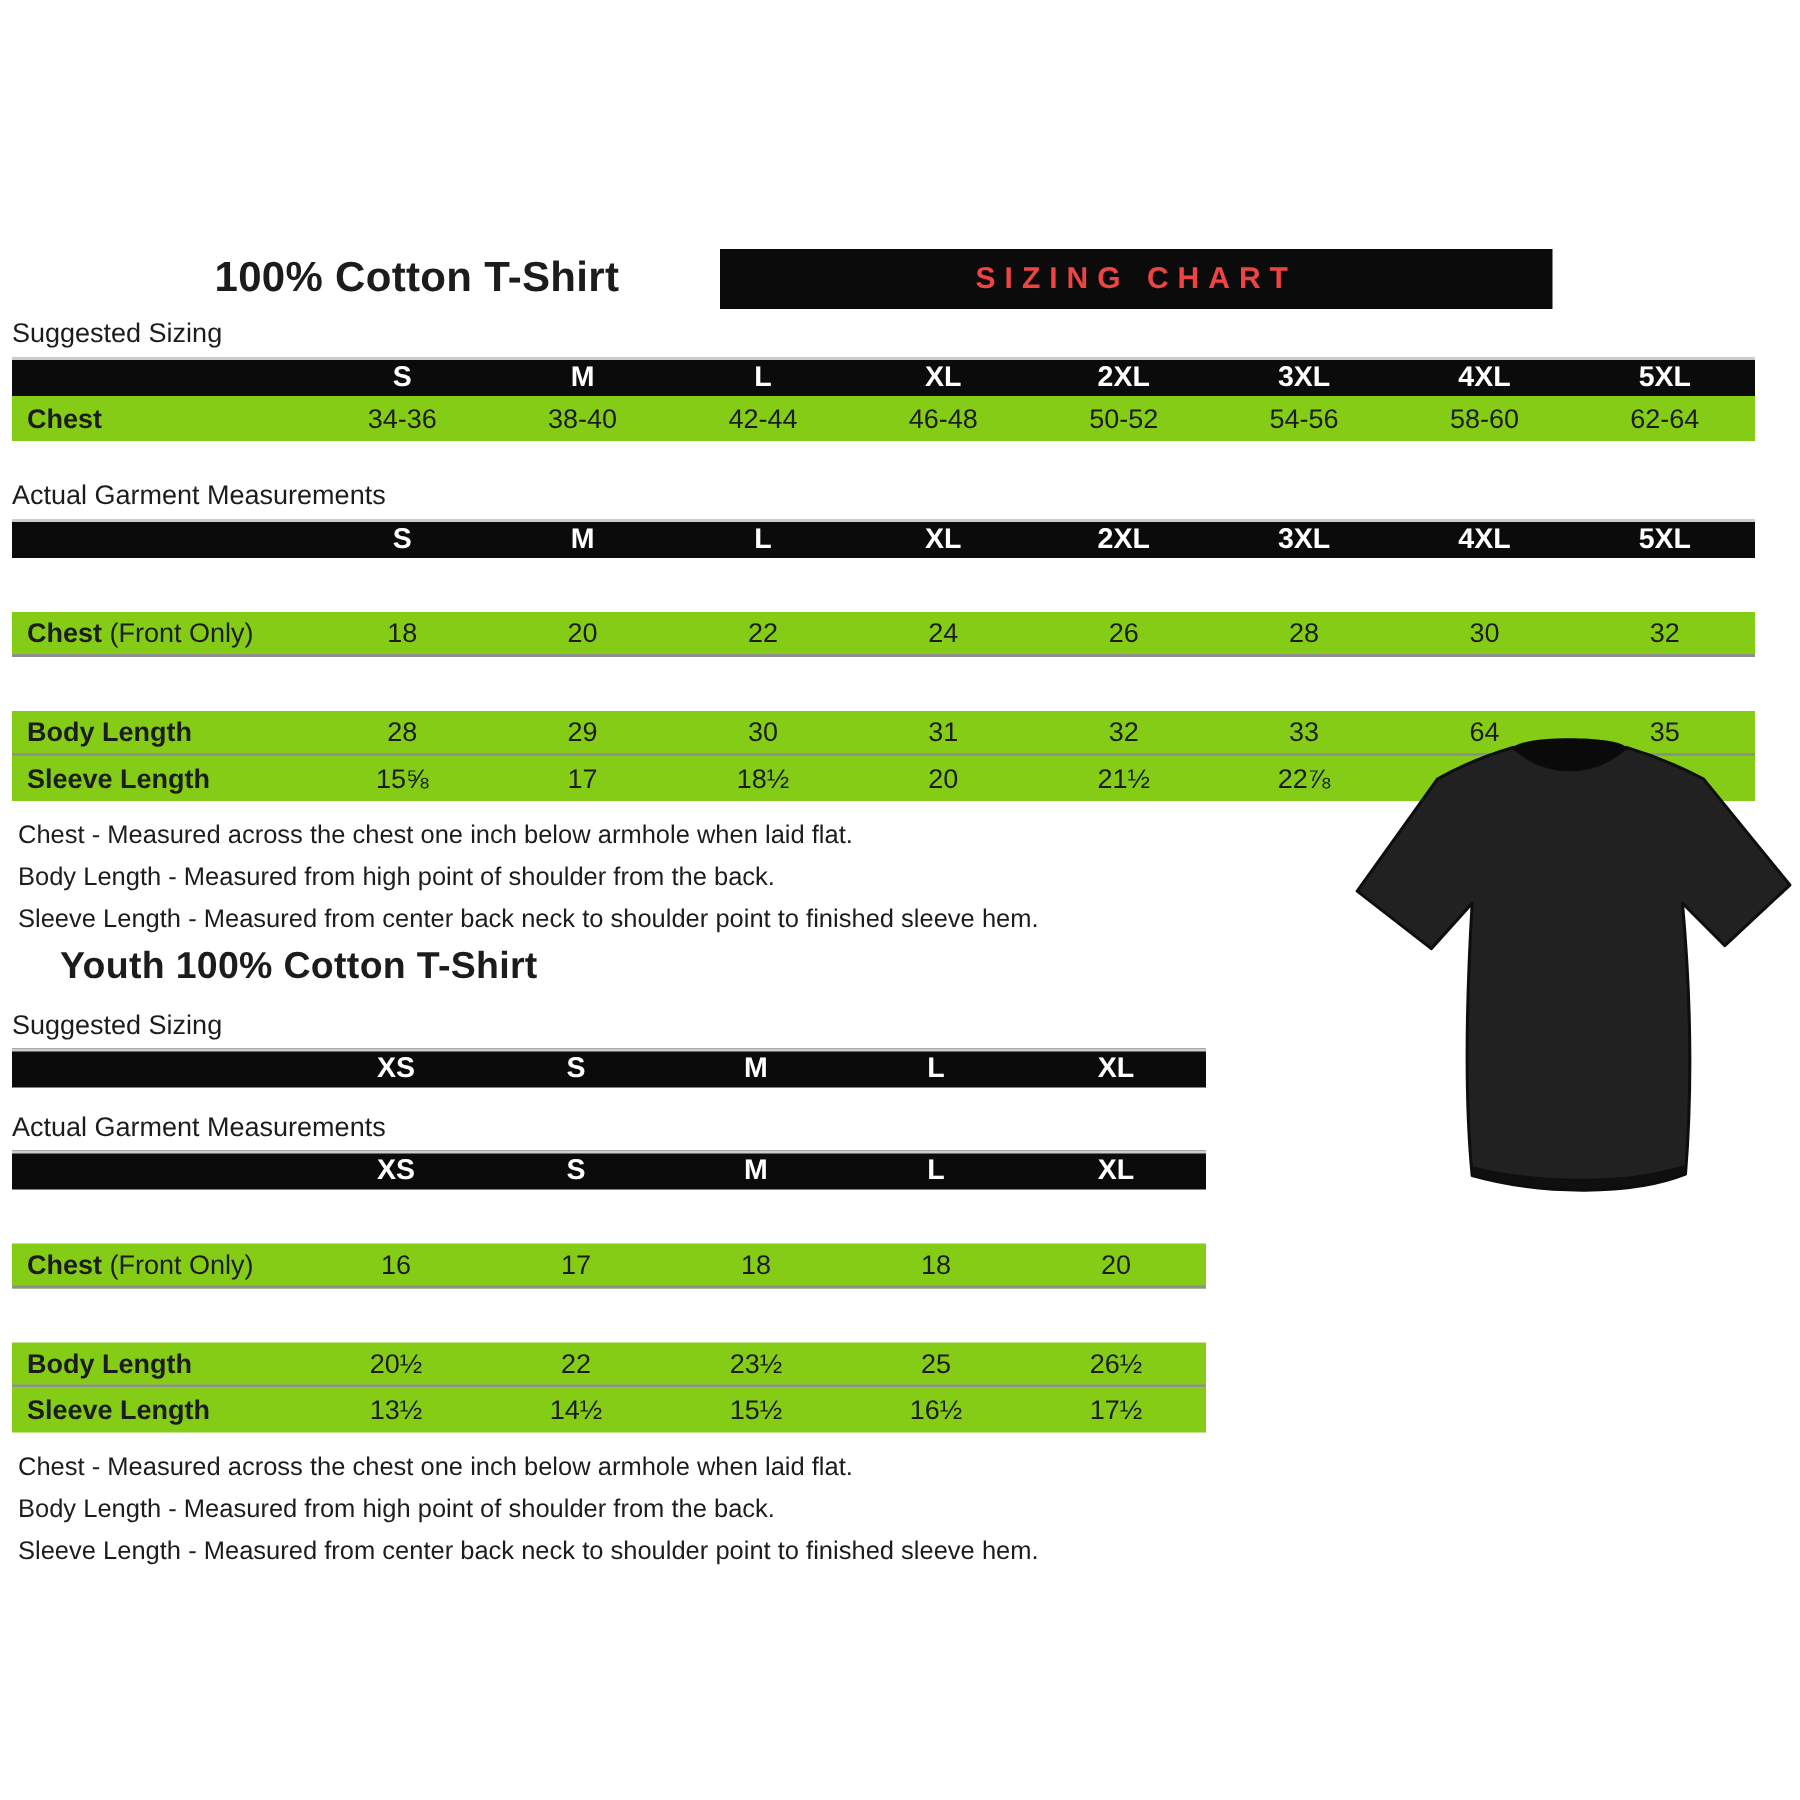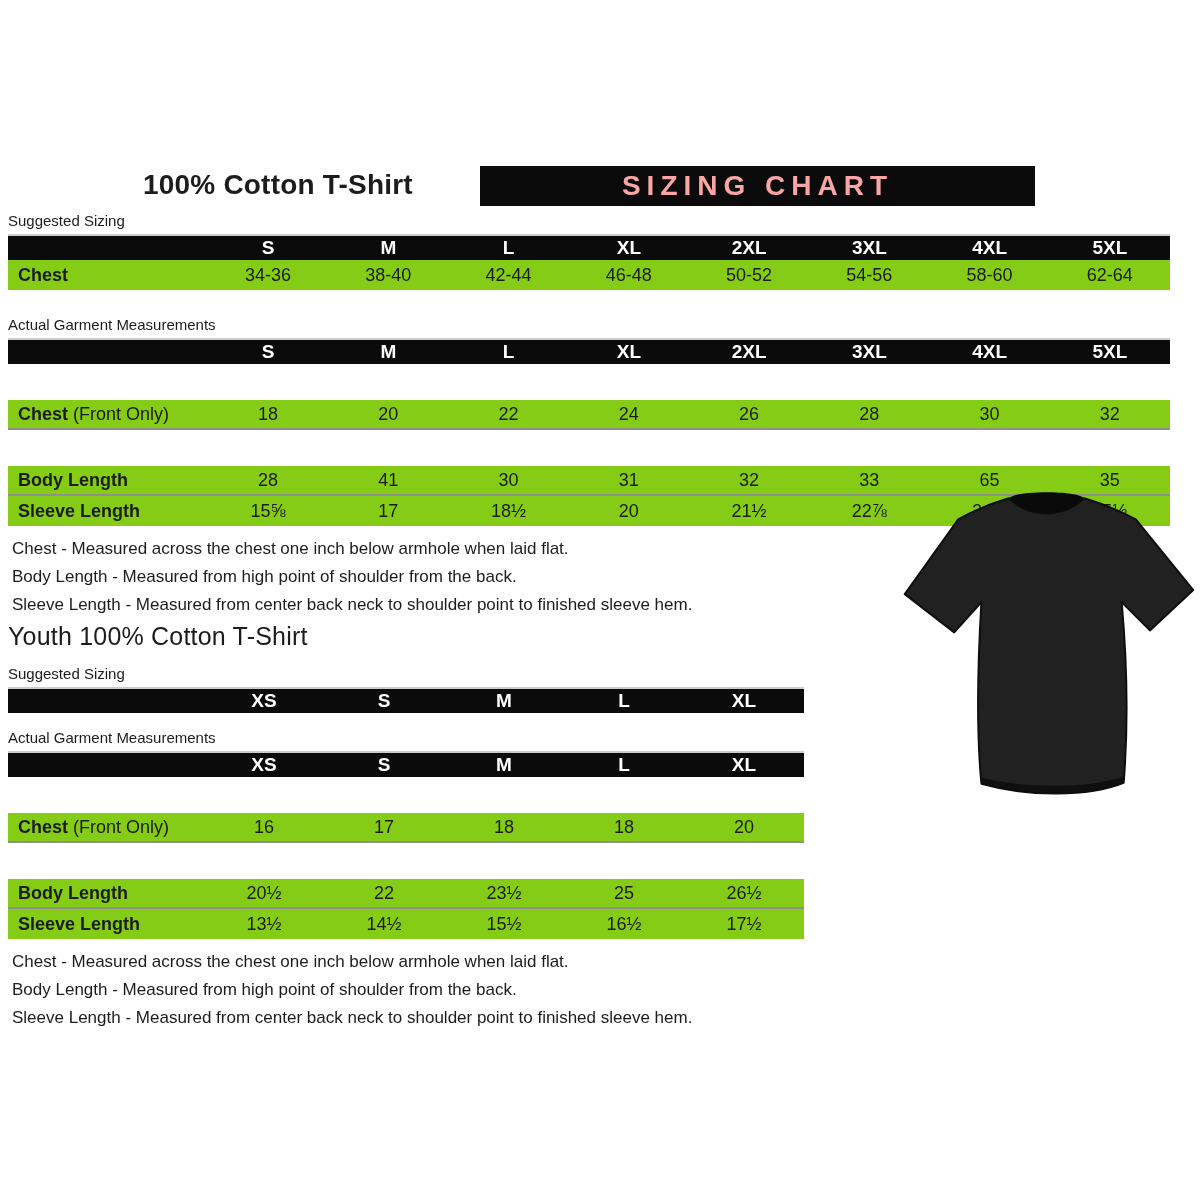--- a/index.html
+++ b/index.html
@@ -9,26 +9,26 @@
     font-family:"Liberation Sans", sans-serif;
     color:#1c1c1c;
   }
   .page { position:relative; width:1200px; height:1200px; overflow:hidden; background:#fff; }
   .content { padding:166px 0 0 8px; }
 
   
   .header-row { display:flex; align-items:flex-start; width:1162px;justify-content:center; }
   .doc-title { width:337px; font-size:28px; font-weight:bold; padding-top:3px; letter-spacing:.2px; }
   .banner {
-    width:555px; height:40px; background:#0b0b0b; color:#fca5a5;
+    width:555px; height:40px; background:#0b0b0b; color:#ef4444;
     display:flex; align-items:center; justify-content:center;
-    font-size:28px; font-weight:bold; letter-spacing:6px;
+    font-size:20px; font-weight:bold; letter-spacing:6px;
   }
 
-  .section-label { font-size:15px; margin-top:6px; }
+  .section-label { font-size:18px; margin-top:6px; }
 
   
   .sizing-table { margin-top:5px; }
   .adult { width:1162px; }
   .youth { width:796px; }
   .t-row { display:flex; align-items:center; }
   .t-head {
     background:#0b0b0b; color:#fff; height:26px;
     font-weight:bold; font-size:19px;
     border-top:2px solid #cccccc;
@@ -37,21 +37,21 @@
   .t-body.rule { border-bottom:2px solid #8f8f8f;margin-top:36px; }
   .label-cell { padding-left:10px; font-weight:bold; font-size:18px; white-space:nowrap; }
   .adult .label-cell { width:200px; }
   .youth .label-cell { width:196px; }
   .label-note { font-weight:normal; margin-left:5px; }
   .val-cell { flex:1; text-align:center; }
 
   .notes { margin-top:9px; padding-left:4px; }
   .notes p { font-size:17px; line-height:28px; }
 
-  .youth-title { font-size:25px; font-weight:normal; margin-top:3px; letter-spacing:.2px; }
+  .youth-title { font-size:25px; font-weight:bold; margin-top:3px; letter-spacing:.2px;margin-left:32px; }
   .mt14 { margin-top:14px; }
   .mt26 { margin-top:26px; }
   .mt16 { margin-top:16px; }
 
   
   .tshirt { position:absolute; left:892px; top:468px; width:308px; height:348px; }
 </style>
 </head>
 <body>
 
@@ -111,26 +111,26 @@
         <div class="val-cell">22</div>
         <div class="val-cell">24</div>
         <div class="val-cell">26</div>
         <div class="val-cell">28</div>
         <div class="val-cell">30</div>
         <div class="val-cell">32</div>
       </div>
       <div class="t-row t-body rule">
         <div class="label-cell"><span>Body Length</span></div>
         <div class="val-cell">28</div>
-        <div class="val-cell">41</div>
+        <div class="val-cell">29</div>
         <div class="val-cell">30</div>
         <div class="val-cell">31</div>
         <div class="val-cell">32</div>
         <div class="val-cell">33</div>
-        <div class="val-cell">65</div>
+        <div class="val-cell">64</div>
         <div class="val-cell">35</div>
       </div>
       <div class="t-row t-body">
         <div class="label-cell"><span>Sleeve Length</span></div>
         <div class="val-cell">15⅝</div>
         <div class="val-cell">17</div>
         <div class="val-cell">18½</div>
         <div class="val-cell">20</div>
         <div class="val-cell">21½</div>
         <div class="val-cell">22⅞</div>

